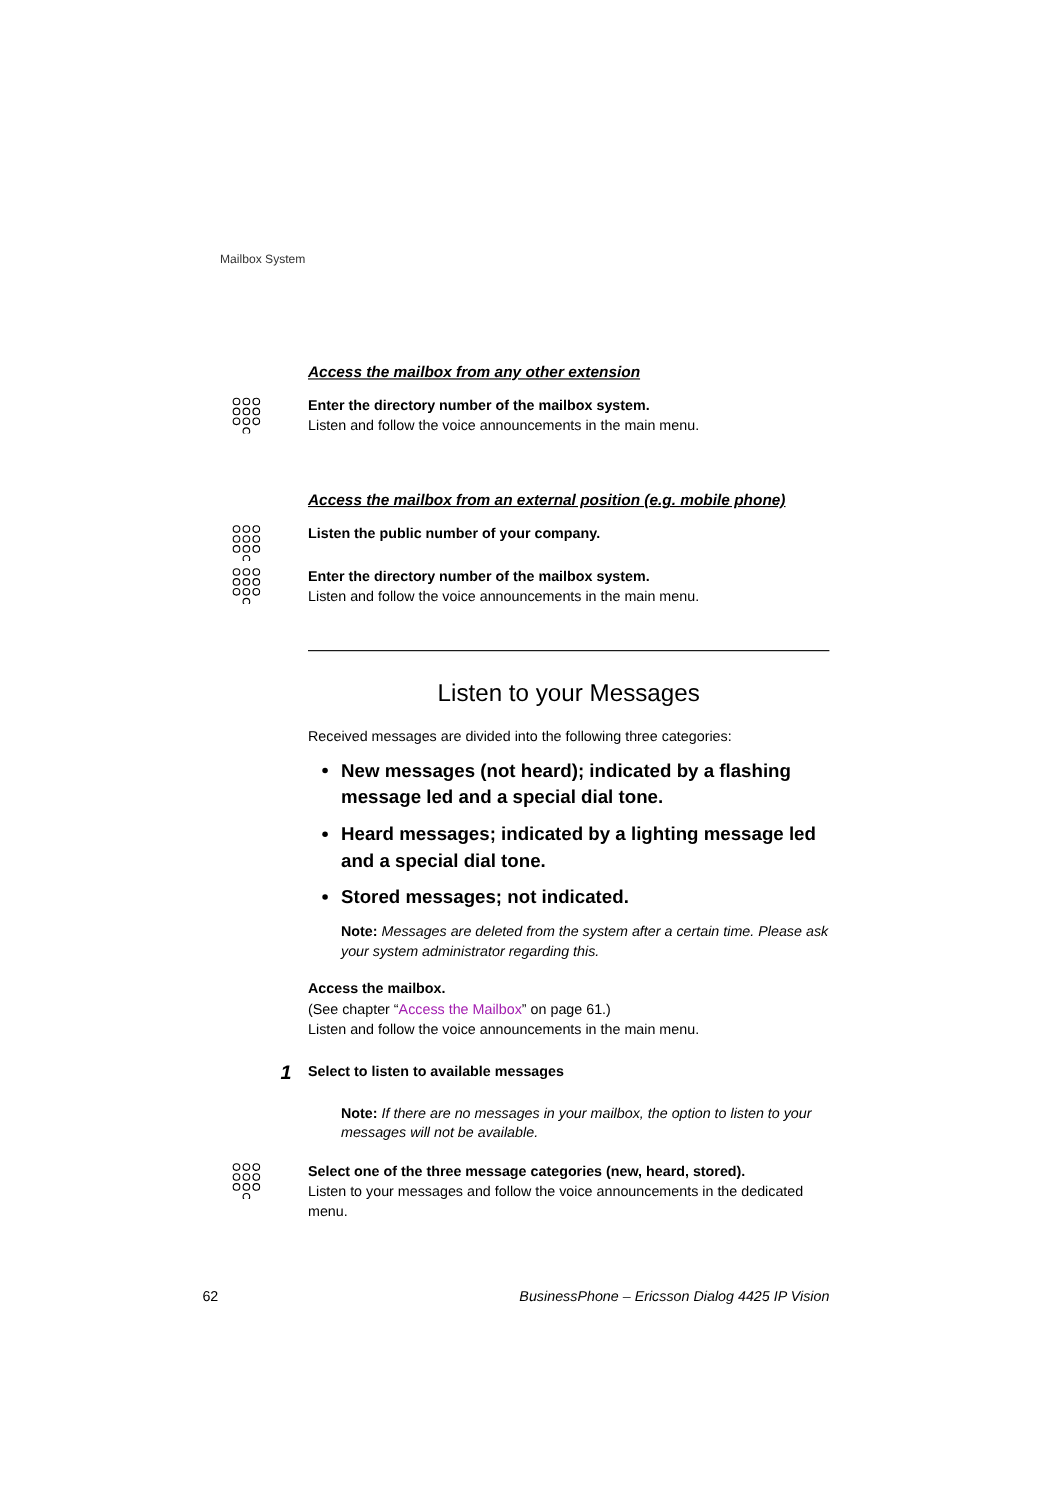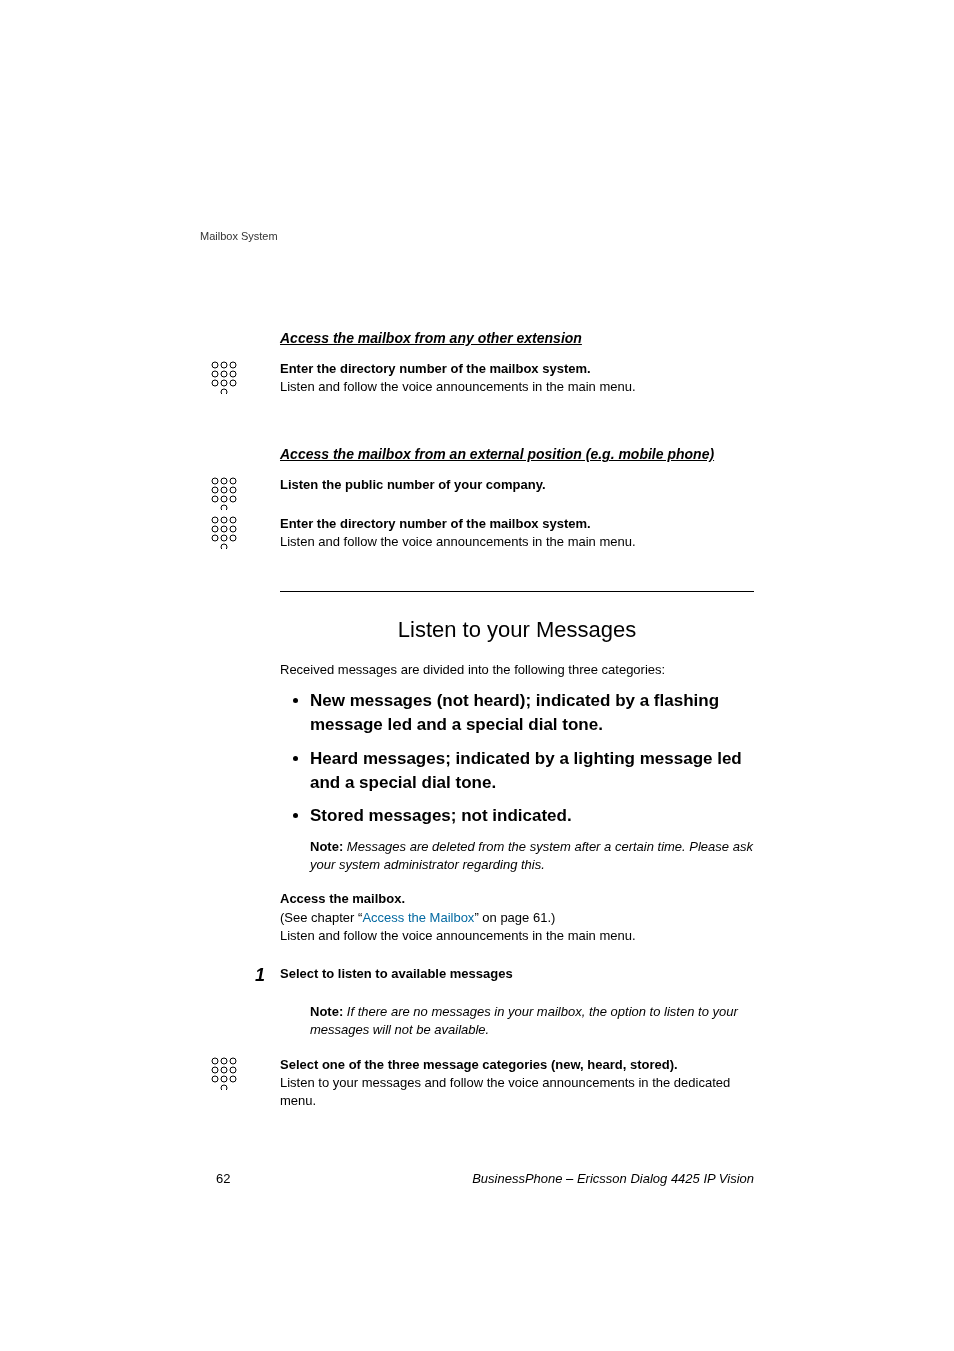--- a/index.html
+++ b/index.html
@@ -81,34 +81,34 @@
     font-size: 13px;
     line-height: 1.4;
   }
   .note-label {
     font-weight: bold;
   }
   .note-body {
     font-style: italic;
   }
   .link {
-    color: #0369a1;
+    color: #a21caf;
   }
   .step-num {
     position: absolute;
     left: -25px;
     top: 0;
     font-size: 18px;
     font-style: italic;
     font-weight: bold;
   }
   .footer {
     position: absolute;
     bottom: 165px;
-    left: 216px;
+    left: 184px;
     right: 200px;
     display: flex;
     justify-content: space-between;
     font-size: 13px;
   }
   .footer-right {
     font-style: italic;
   }
 </style>
 </head>

